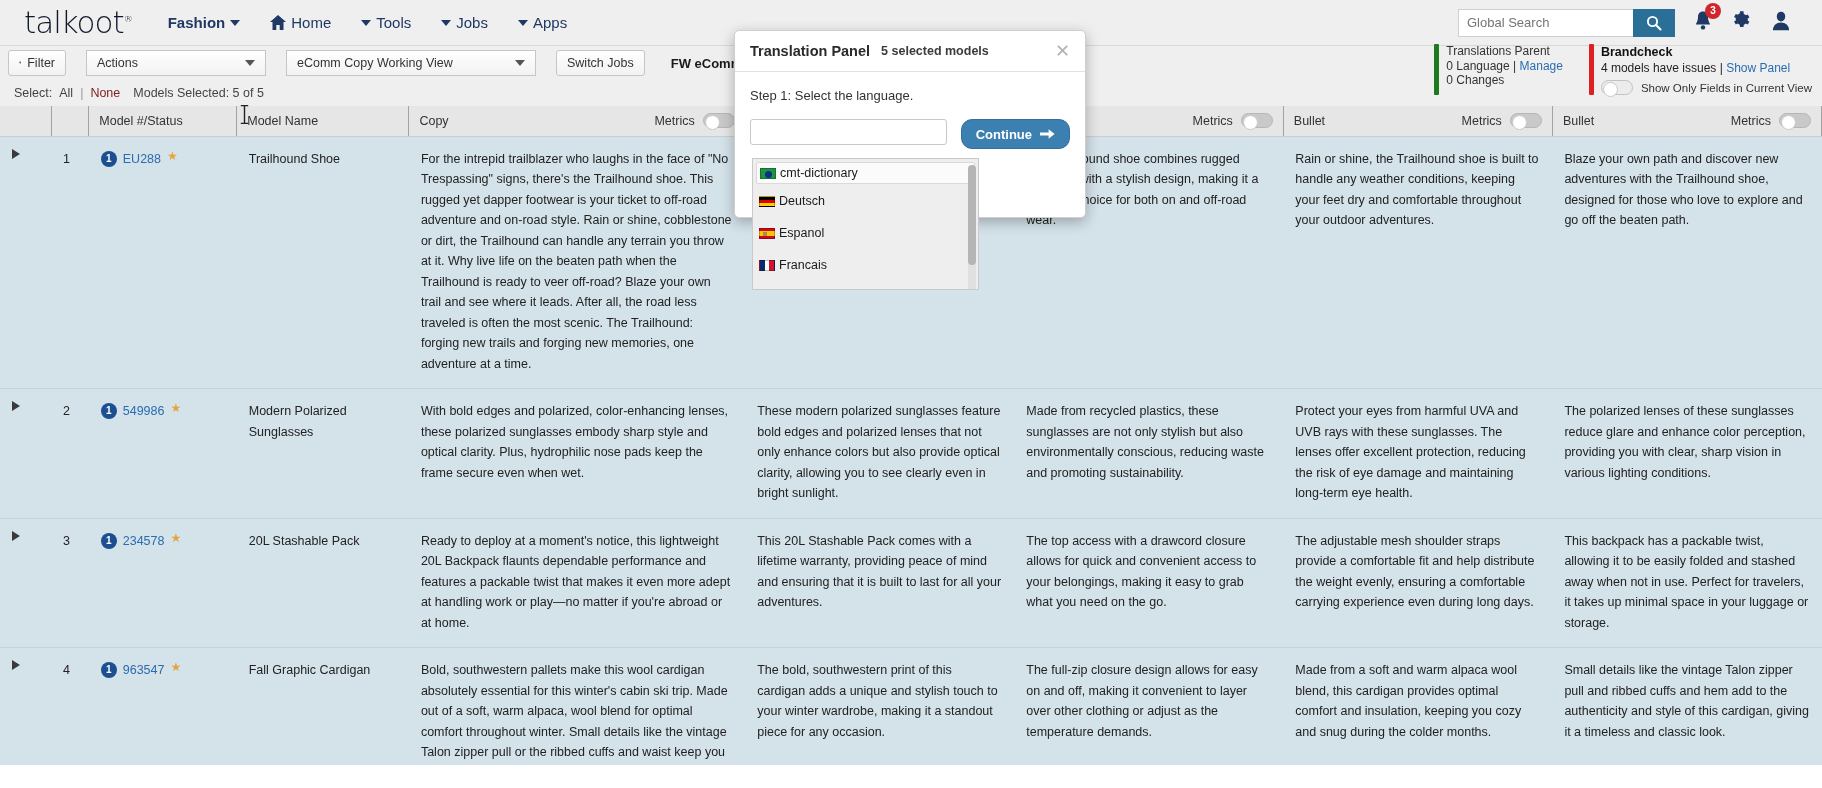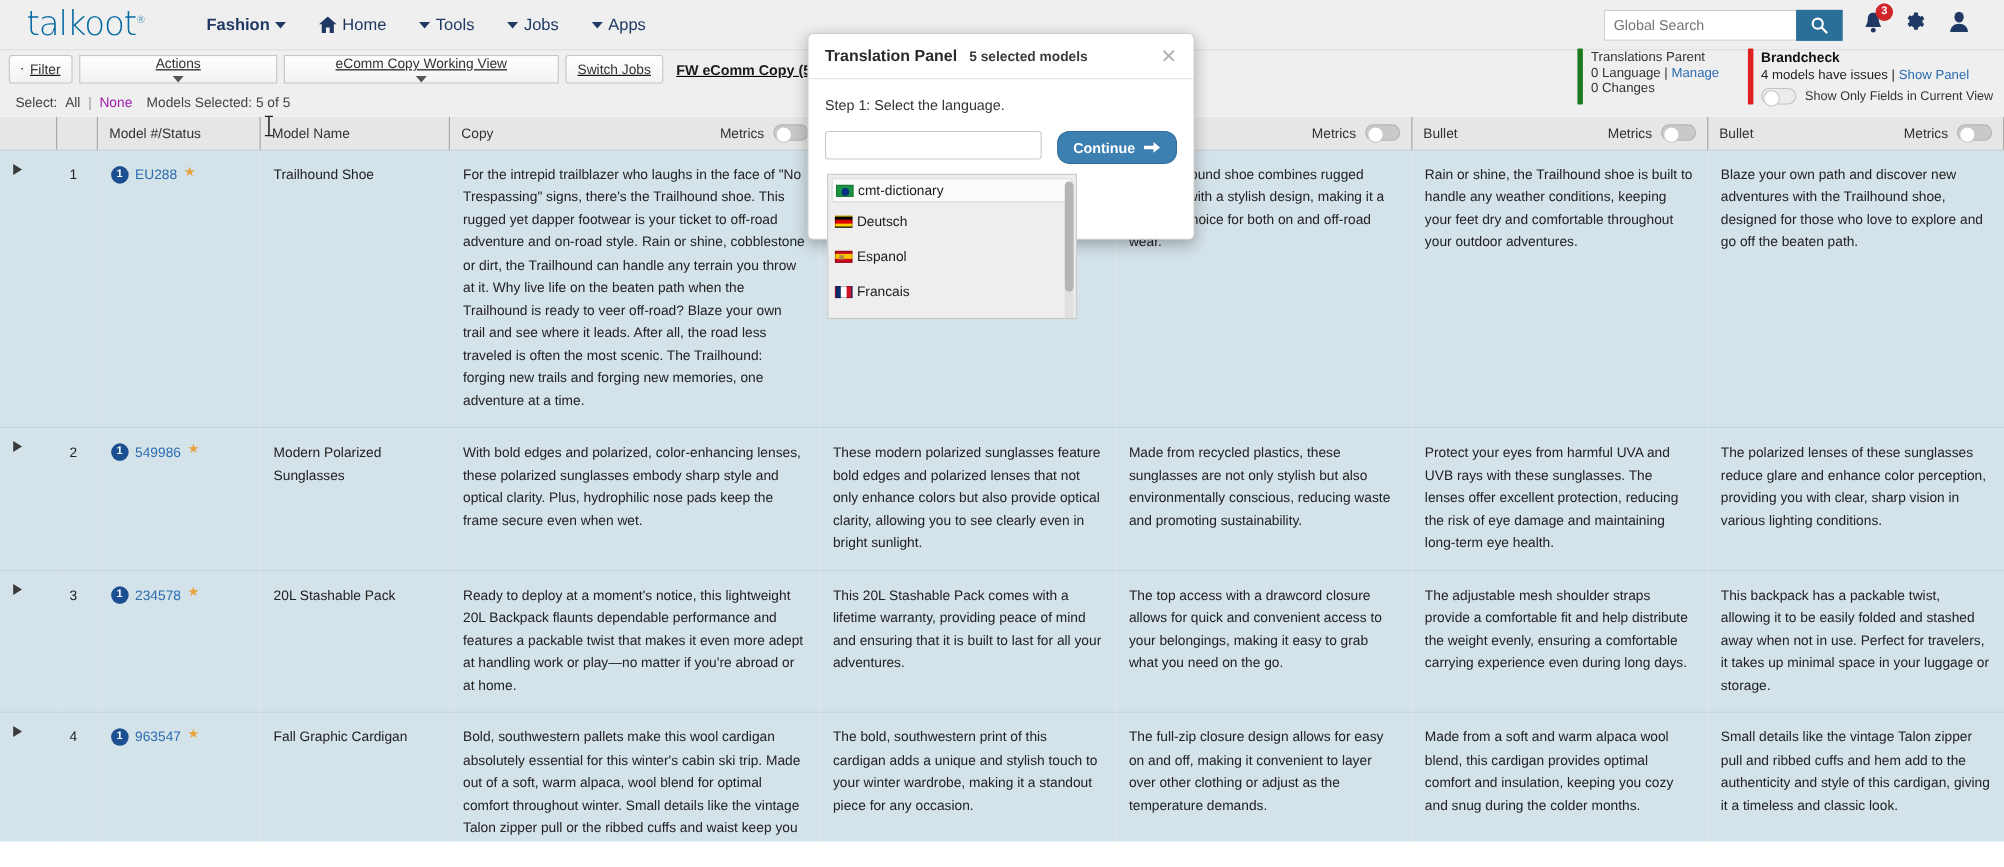--- a/index.html
+++ b/index.html
@@ -17,24 +17,24 @@
     position: relative;
     height: 46px;
     background: #efefef;
     border-bottom: 1px solid #d8d8d8;
     display: flex;
     align-items: center;
     padding: 0 10px;
   }
   .logo {
     font-size: 31px;
-    color: #0369a1;
+    color: #0f172a;
     letter-spacing: -1px;
     margin-left: 14px;
-    margin-right: 56px;
+    margin-right: 36px;
     position: relative;
     font-family: "DejaVu Sans", sans-serif;
     font-weight: 300;
     line-height: 1;
   }
   .logo sup { font-size: 9px; vertical-align: super; }
   .navitem {
     color: #1f3864;
     font-size: 15px;
     margin-right: 30px;
@@ -95,22 +95,21 @@
   }
 
   
   .toolbar {
     position: relative;
     height: 34px;
     background: #efefef;
     display: flex;
     align-items: center;
     padding: 0 8px;
-    gap: 6px;
-    text-decoration: underline;
+    gap: 20px;
   }
   .btn {
     height: 26px;
     border: 1px solid #c6c6c6;
     background: linear-gradient(#ffffff, #f2f2f2);
     border-radius: 3px;
     font-size: 12.5px;
     color: #333;
     display: flex;
     align-items: center;
@@ -123,45 +122,44 @@
   .select-box {
     height: 26px;
     border: 1px solid #c6c6c6;
     background: linear-gradient(#ffffff, #f2f2f2);
     border-radius: 0;
     font-size: 12.5px;
     color: #333;
     display: flex;
     align-items: center;
     justify-content: space-between;
-    padding: 0 10px;
+    padding: 12px 10px;
     cursor: pointer;
     position: relative;
-    flex-direction: column;
   }
   .sel-actions { width: 180px; }
   .sel-view { width: 250px; }
   .job-title {
     font-size: 13px;
     font-weight: bold;
     color: #1a1a1a;
     margin-left: 6px;
     white-space: nowrap;
   }
   .select-row {
     height: 26px;
     background: #efefef;
     display: flex;
     align-items: center;
     padding: 0 14px;
     font-size: 12.5px;
     color: #333;
     gap: 7px;
   }
-  .select-row .lnk { color: #a21caf; cursor: pointer; }
+  .select-row .lnk { color: #7f1d1d; cursor: pointer; }
   .select-row .sep { color: #999; }
   .select-row .muted { color: #444; }
 
   
   .side-panels {
     position: absolute;
     right: 10px;
     top: 44px;
     display: flex;
     gap: 26px;

